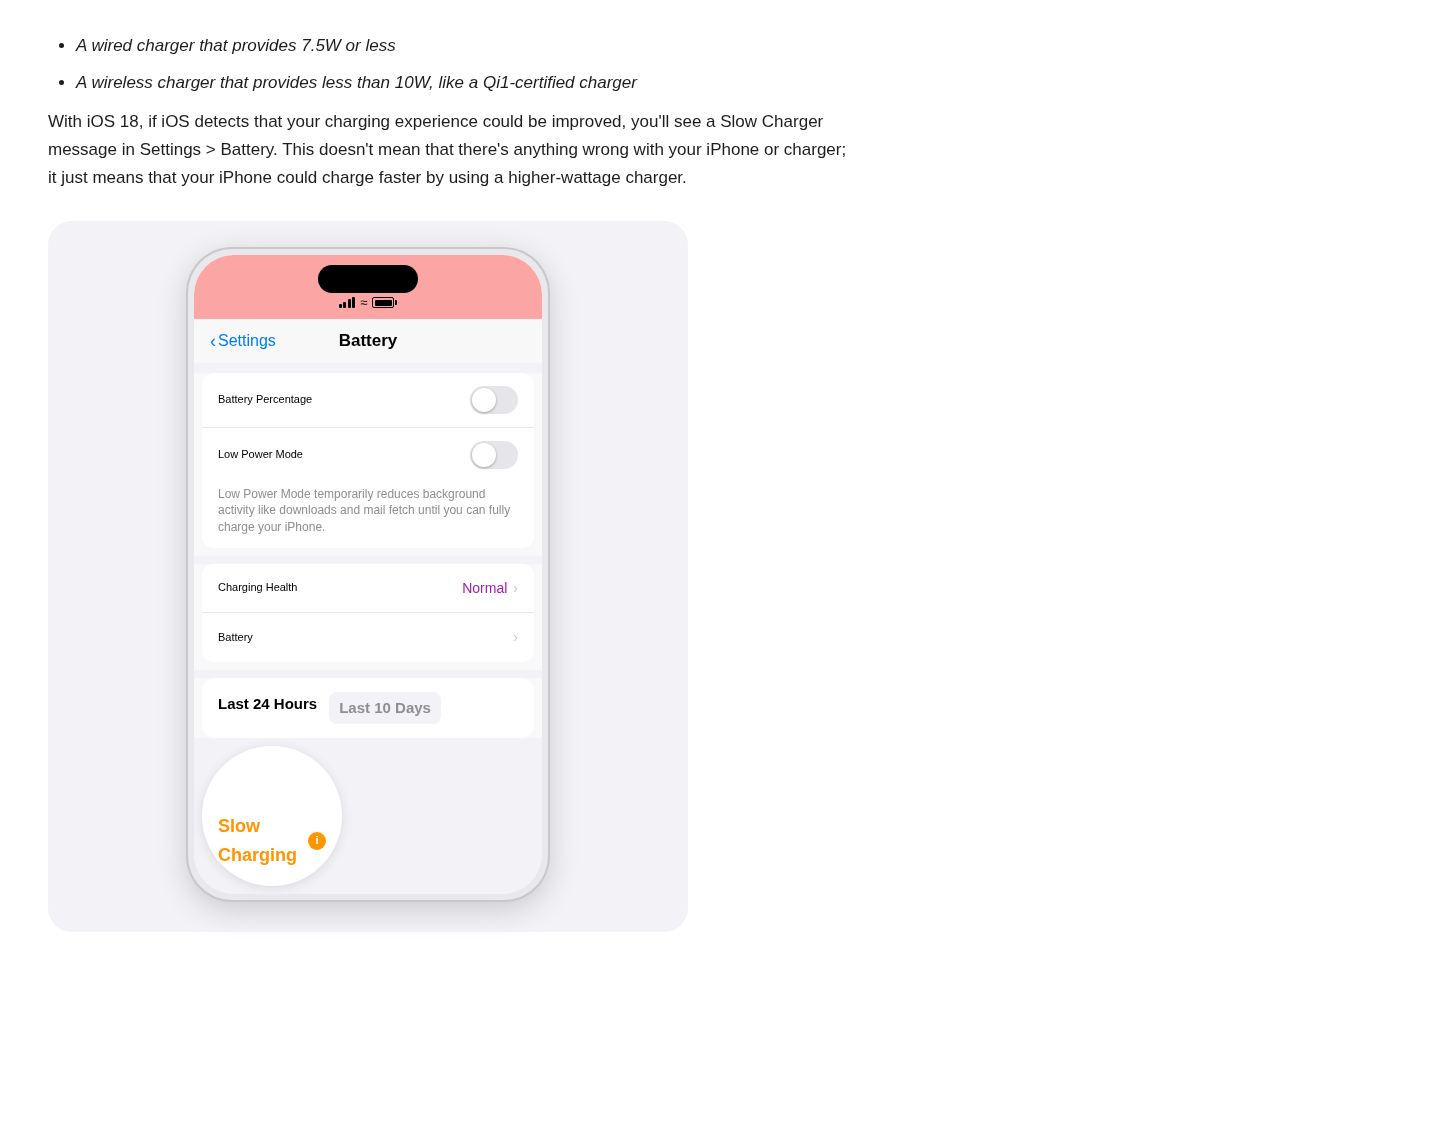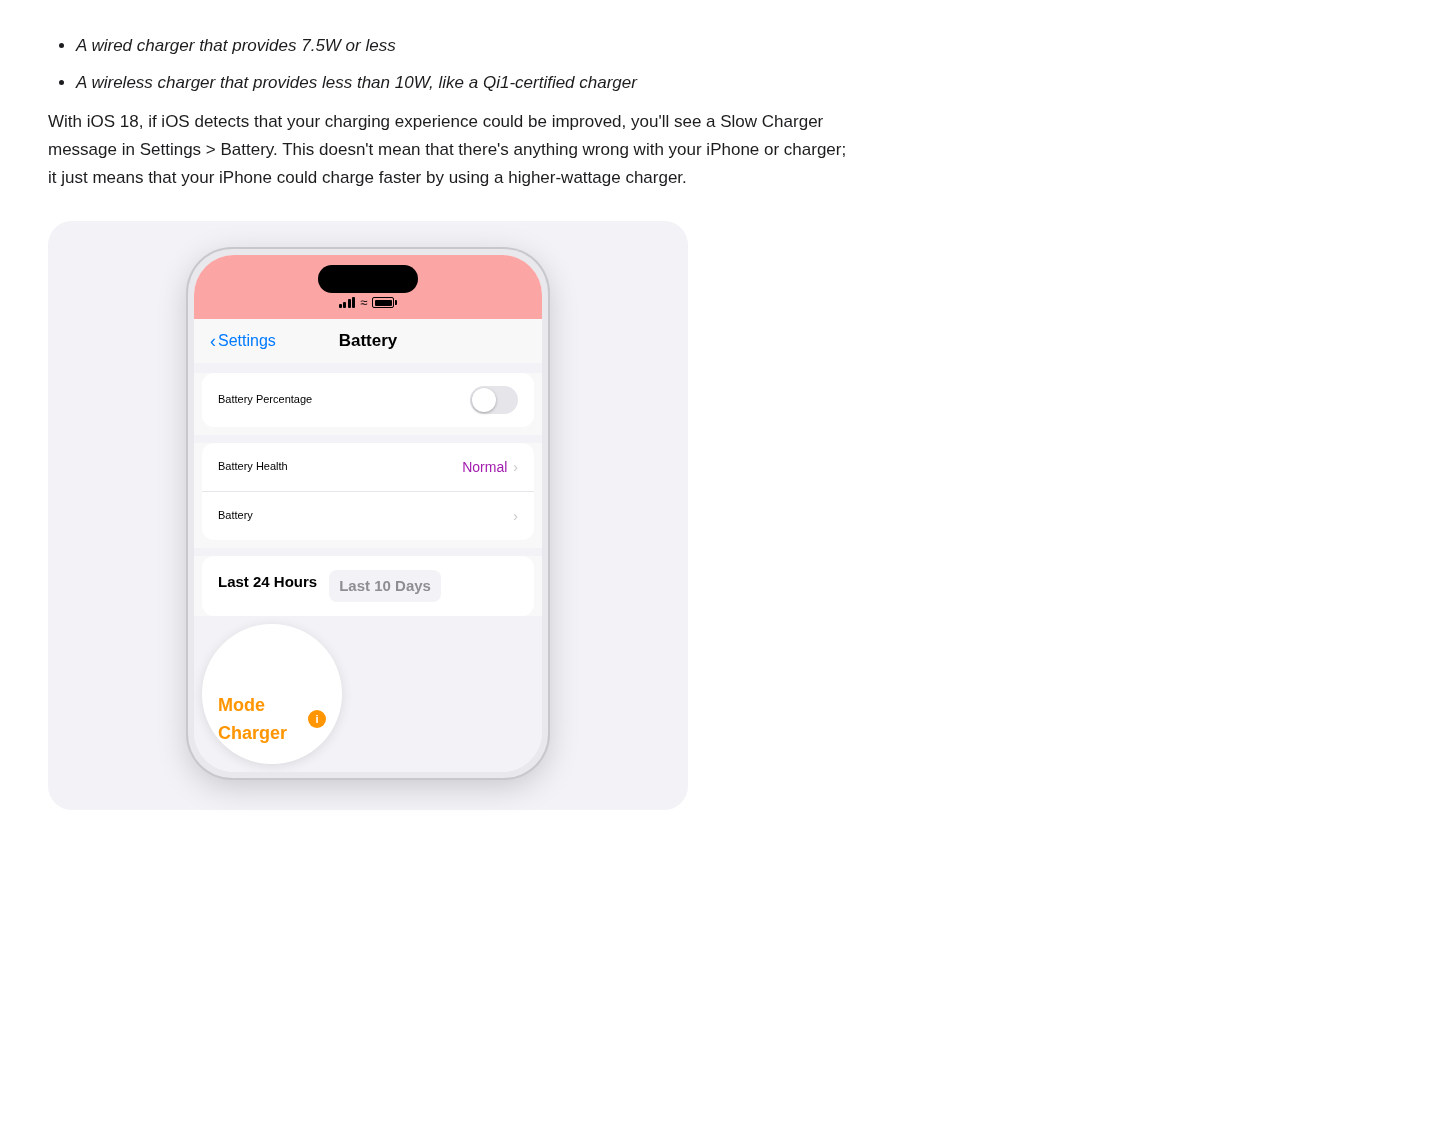--- a/index.html
+++ b/index.html
@@ -322,28 +322,35 @@
       <div style="height:10px; background:#f2f2f7;"></div>
       <div class="settings-section">
 
         <div class="settings-row">
           <span class="settings-row-label">Battery Percentage</span>
           <div class="toggle">
             <div class="toggle-knob"></div>
           </div>
         </div>
 
-
+        <div class="settings-row" style="border-bottom:none;">
+          <span class="settings-row-label">Low Power Mode</span>
+          <div class="toggle">
+            <div class="toggle-knob"></div>
+          </div>
+        </div>
+
+        <div class="lpm-description">Low Power Mode temporarily reduces background activity like downloads and mail fetch until you can fully charge your iPhone.</div>
       </div>
 
       <div style="height:8px; background:#f2f2f7;"></div>
       <div class="settings-section">
 
         <div class="settings-row">
-          <span class="settings-row-label">Battery Health</span>
+          <span class="settings-row-label">Charging Health</span>
           <div class="settings-row-right">
             <span class="secondary-text">Normal</span>
             <span class="chevron">›</span>
           </div>
         </div>
 
         <div class="settings-row">
           <span class="settings-row-label">Battery</span>
           <div class="settings-row-right">
             <span class="chevron">›</span>
@@ -356,21 +363,21 @@
         <div class="time-tabs">
           <span class="time-tab">Last 24 Hours</span>
           <span class="time-tab-inactive">Last 10 Days</span>
         </div>
       </div>
 
       <div style="background:#f2f2f7; padding:8px 0 0 0;">
         <div style="display:flex; align-items:flex-end; padding: 0 8px 8px 8px;">
           <div class="slow-charger-bubble">
             <div class="slow-charger-text">
-              <span>Mode Charger</span>
+              <span>Slow Charging</span>
               <span class="info-badge">i</span>
             </div>
           </div>
         </div>
       </div>
 
     </div>
   </div>
 </div>
 

